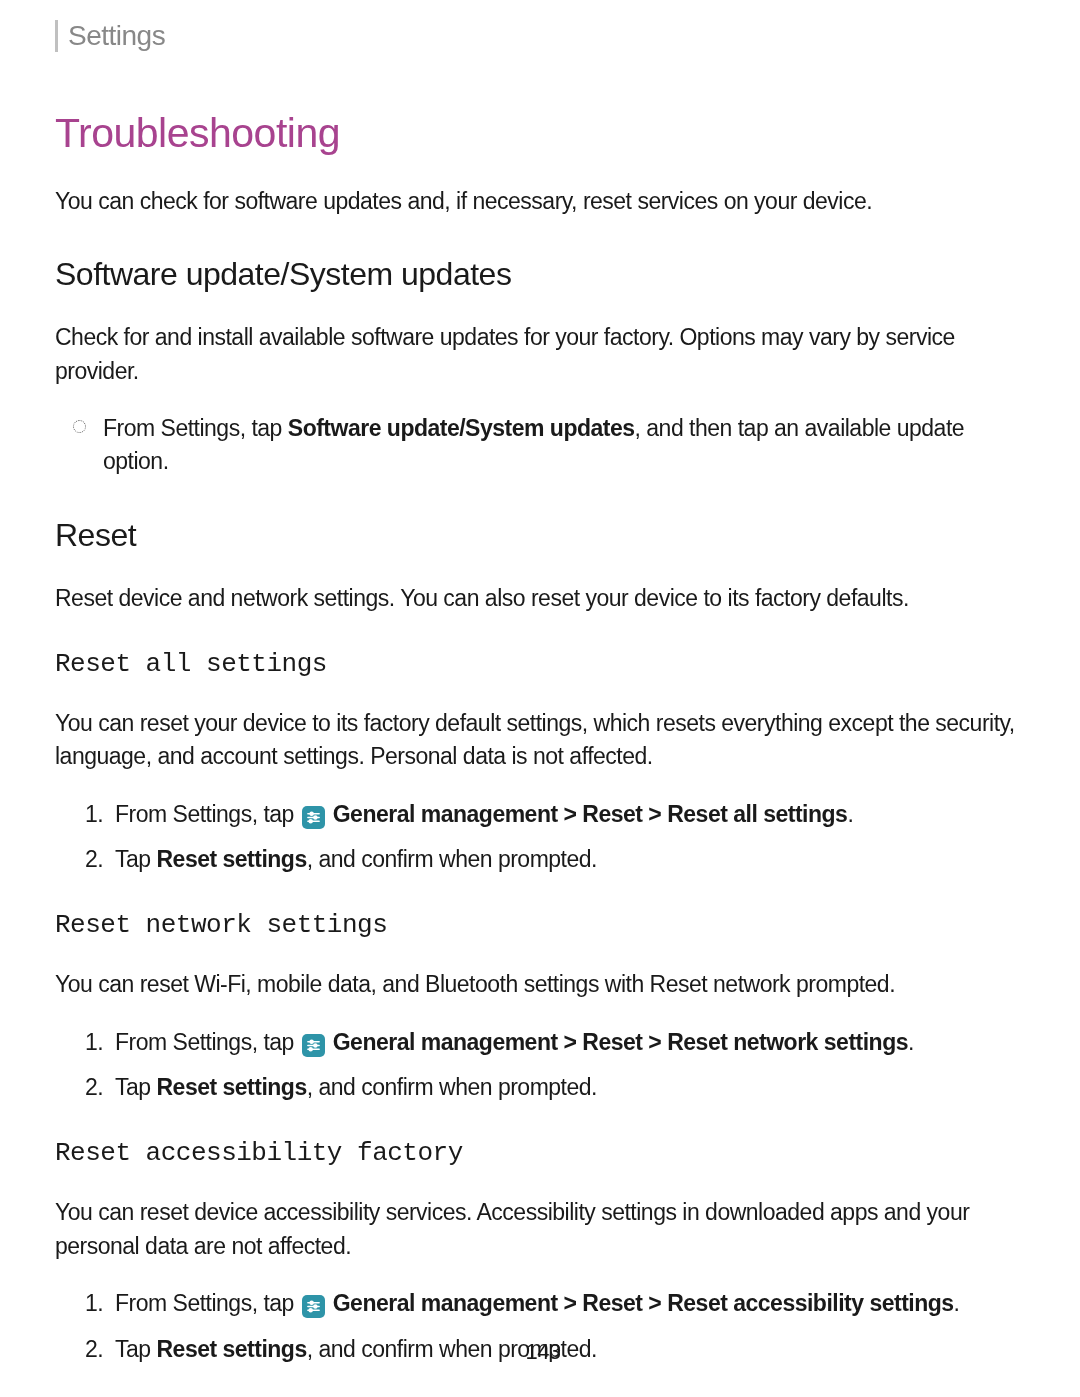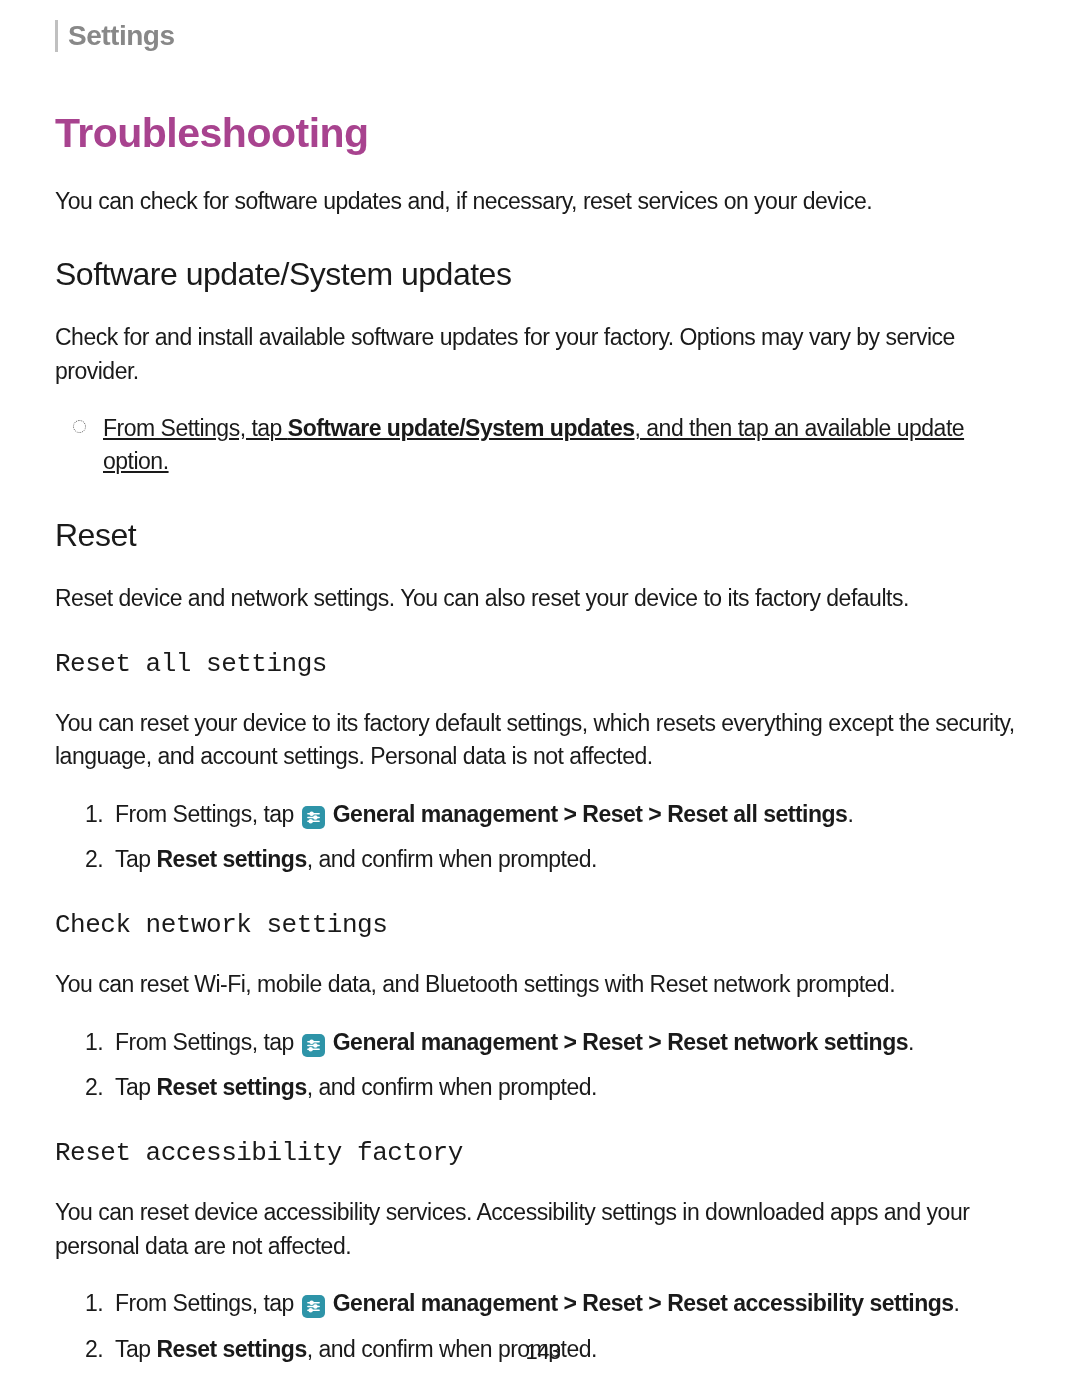--- a/index.html
+++ b/index.html
@@ -17,27 +17,27 @@
       color: #1a1a1a;
     }
     .header-bar {
       border-left: 3px solid #c0c0c0;
       padding-left: 10px;
       margin-bottom: 58px;
     }
     .header-text {
       font-size: 28px;
       color: #888;
-      font-weight: 700;
+      font-weight: 400;
       letter-spacing: -0.5px;
     }
     h1 {
       font-size: 41px;
       color: #a8438f;
-      font-weight: 700;
+      font-weight: 400;
       margin-bottom: 8px;
       letter-spacing: -0.5px;
     }
     h2 {
       font-size: 32px;
       color: #1a1a1a;
       font-weight: 500;
       margin-bottom: 14px;
       margin-top: 38px;
       letter-spacing: -0.5px;
@@ -66,21 +66,20 @@
       list-style: none;
       padding-left: 48px;
       margin-top: 24px;
     }
     ul.circle-list li {
       position: relative;
       font-size: 23px;
       line-height: 1.45;
       letter-spacing: -0.5px;
       margin-bottom: 10px;
-      text-decoration: underline;
     }
     ul.circle-list li::before {
       content: "";
       position: absolute;
       left: -30px;
       top: 8px;
       width: 11px;
       height: 11px;
       border: 1.5px dotted #555;
       border-radius: 50%;
@@ -164,21 +163,21 @@
             <circle cx="5" cy="12" r="1.6" fill="#fff"></circle>
           </g>
         </svg>
       </span><span class="bold"> General management &gt; Reset &gt; Reset all settings</span><span>.</span>
   </li>
   <li>
     <span>Tap </span><span class="bold">Reset settings</span><span>, and confirm when prompted.</span>
   </li>
 </ol>
 
-<h3>Check network settings</h3>
+<h3>Reset network settings</h3>
 <p>You can reset Wi-Fi, mobile data, and Bluetooth settings with Reset network prompted.</p>
 
 <ol class="num-list">
   <li>
     <span>From Settings, tap </span><span class="icon-badge">
         <svg viewBox="0 0 16 16">
           <g fill="none" stroke="#fff" stroke-width="1.6" stroke-linecap="round">
             <line x1="2" y1="4" x2="14" y2="4"></line>
             <circle cx="6" cy="4" r="1.6" fill="#fff"></circle>
             <line x1="2" y1="8" x2="14" y2="8"></line>

